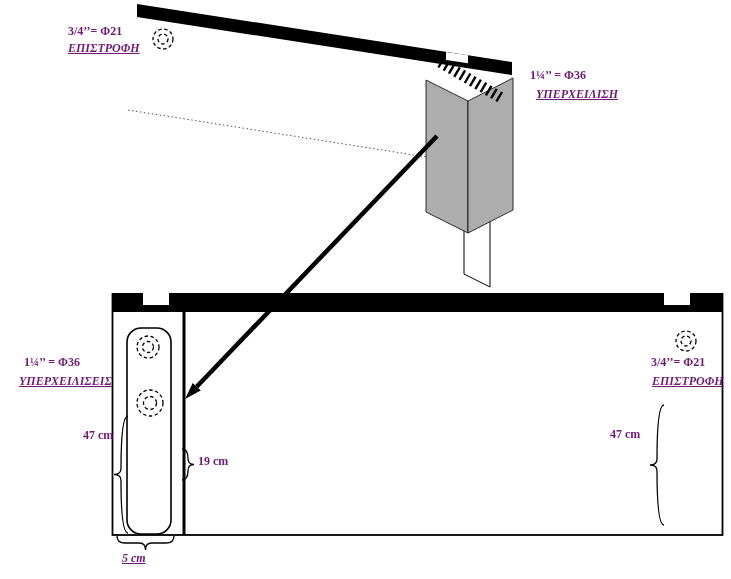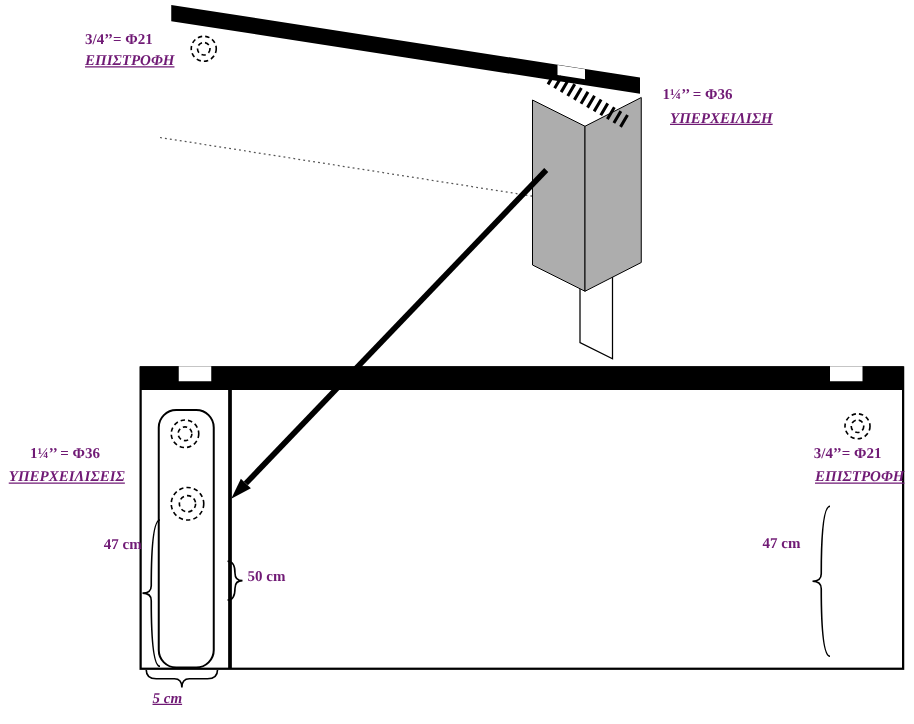--- a/index.html
+++ b/index.html
@@ -78,24 +78,24 @@
     </g>
   </svg>
 
   <div class="lbl" style="left:68px;top:24px;">3/4’’= Φ21</div>
   <div class="lbl u" style="left:68px;top:41px;">ΕΠΙΣΤΡΟΦΗ</div>
 
   <div class="lbl" style="left:530px;top:68px;">1¼’’ = Φ36</div>
   <div class="lbl u" style="left:522px;top:87px;margin-left:14px;">ΥΠΕΡΧΕΙΛΙΣΗ</div>
 
   <div class="lbl" style="left:24px;top:355px;">1¼’’ = Φ36</div>
-  <div class="lbl u" style="left:7px;top:374px;text-align:right;">ΥΠΕΡΧΕΙΛΙΣΕΙΣ</div>
+  <div class="lbl u" style="left:19px;top:374px;text-align:right;">ΥΠΕΡΧΕΙΛΙΣΕΙΣ</div>
 
   <div class="lbl" style="left:83px;top:428px;">47 cm</div>
-  <div class="lbl" style="left:198px;top:454px;">50 cm</div>
+  <div class="lbl" style="left:198px;top:454px;">19 cm</div>
 
   <div class="lbl" style="left:651px;top:355px;">3/4’’= Φ21</div>
   <div class="lbl u" style="left:652px;top:374px;">ΕΠΙΣΤΡΟΦΗ</div>
 
   <div class="lbl" style="left:610px;top:427px;">47 cm</div>
 
   <div class="lbl u" style="left:122px;top:551px;">5 cm</div>
 
 </div>
 

